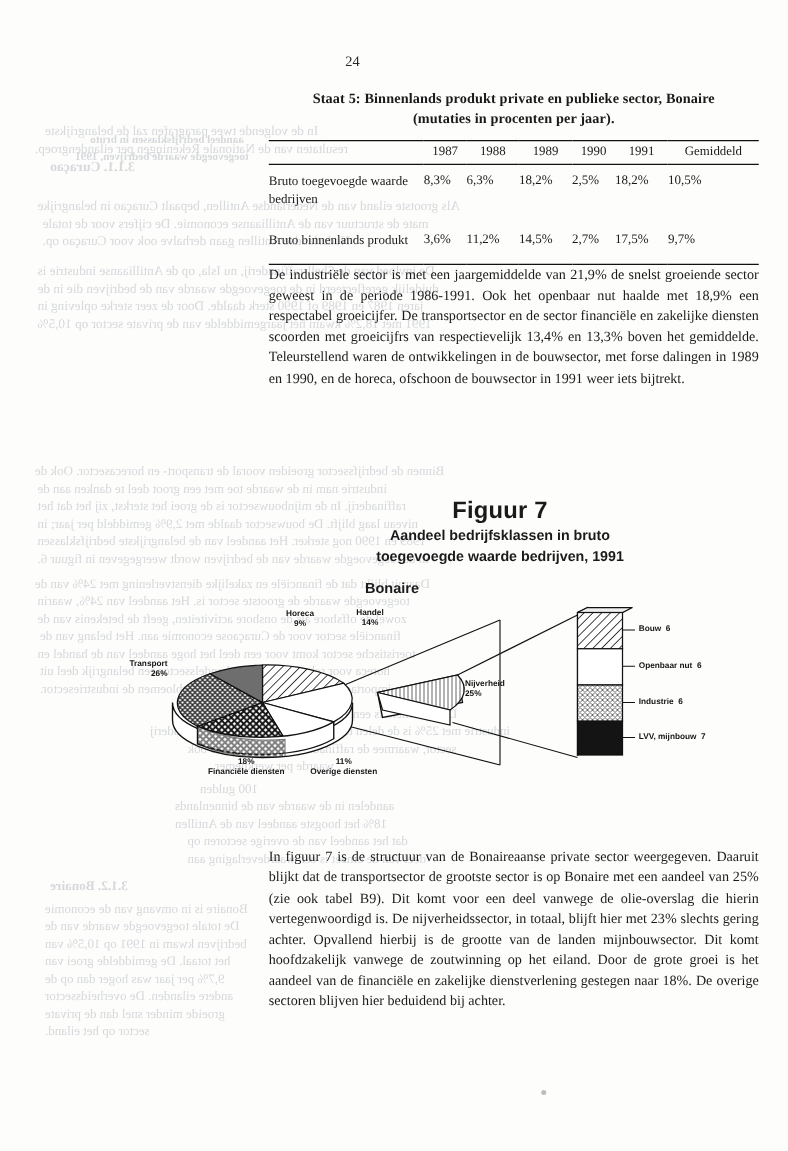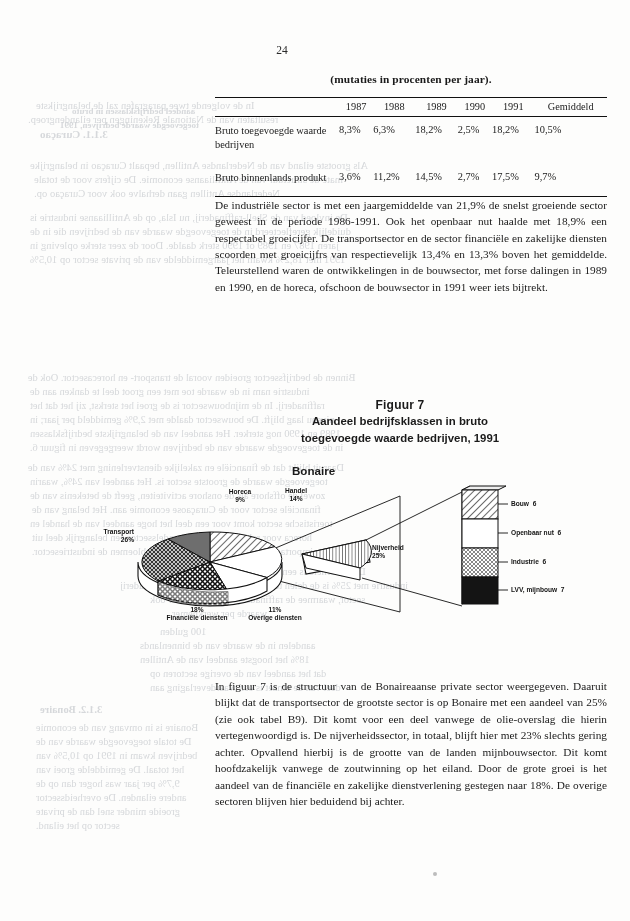--- a/index.html
+++ b/index.html
@@ -91,21 +91,21 @@
 
   
   .figure {
     position:absolute; left:70px; top:398px; width:560px; height:260px;
   }
   .fig-head {
     position:absolute; left:190px; top:0; width:280px;
     text-align:center;
     font-family:"Liberation Sans", sans-serif;
   }
-  .fig-num { font-size:12px; font-weight:bold; letter-spacing:.2px; }
+  .fig-num { font-size:19px; font-weight:bold; letter-spacing:.2px; }
   .fig-cap {
     font-size:11.4px; font-weight:bold; line-height:1.35; margin-top:2px;
   }
   .fig-island {
     position:absolute; left:222px; top:66px;
     font-family:"Liberation Sans", sans-serif;
     font-size:11.6px; font-weight:bold;
   }
 
   .chart { position:absolute; left:0; top:86px; width:560px; height:174px; }
@@ -174,20 +174,21 @@
       <div class="bleed" style="left: 36px; top: 806px; font-size: 10.4px;">groeide minder snel dan de private</div>
       <div class="bleed" style="left: 36px; top: 820px; font-size: 10.4px;">sector op het eiland.</div>
     </div>
   <div class="speck"></div>
 
   <div class="folio">24</div>
 
   <div class="col">
 
     <div>
+      <div class="tbl-title">Staat 5: Binnenlands produkt private en publieke sector, Bonaire</div>
       <div class="tbl-title">(mutaties in procenten per jaar).</div>
     </div>
 
     <table class="stat">
       <thead>
         <tr class="rule-top rule-bot">
           <th class="lead"></th>
           <th>1987</th>
           <th>1988</th>
           <th>1989</th>

